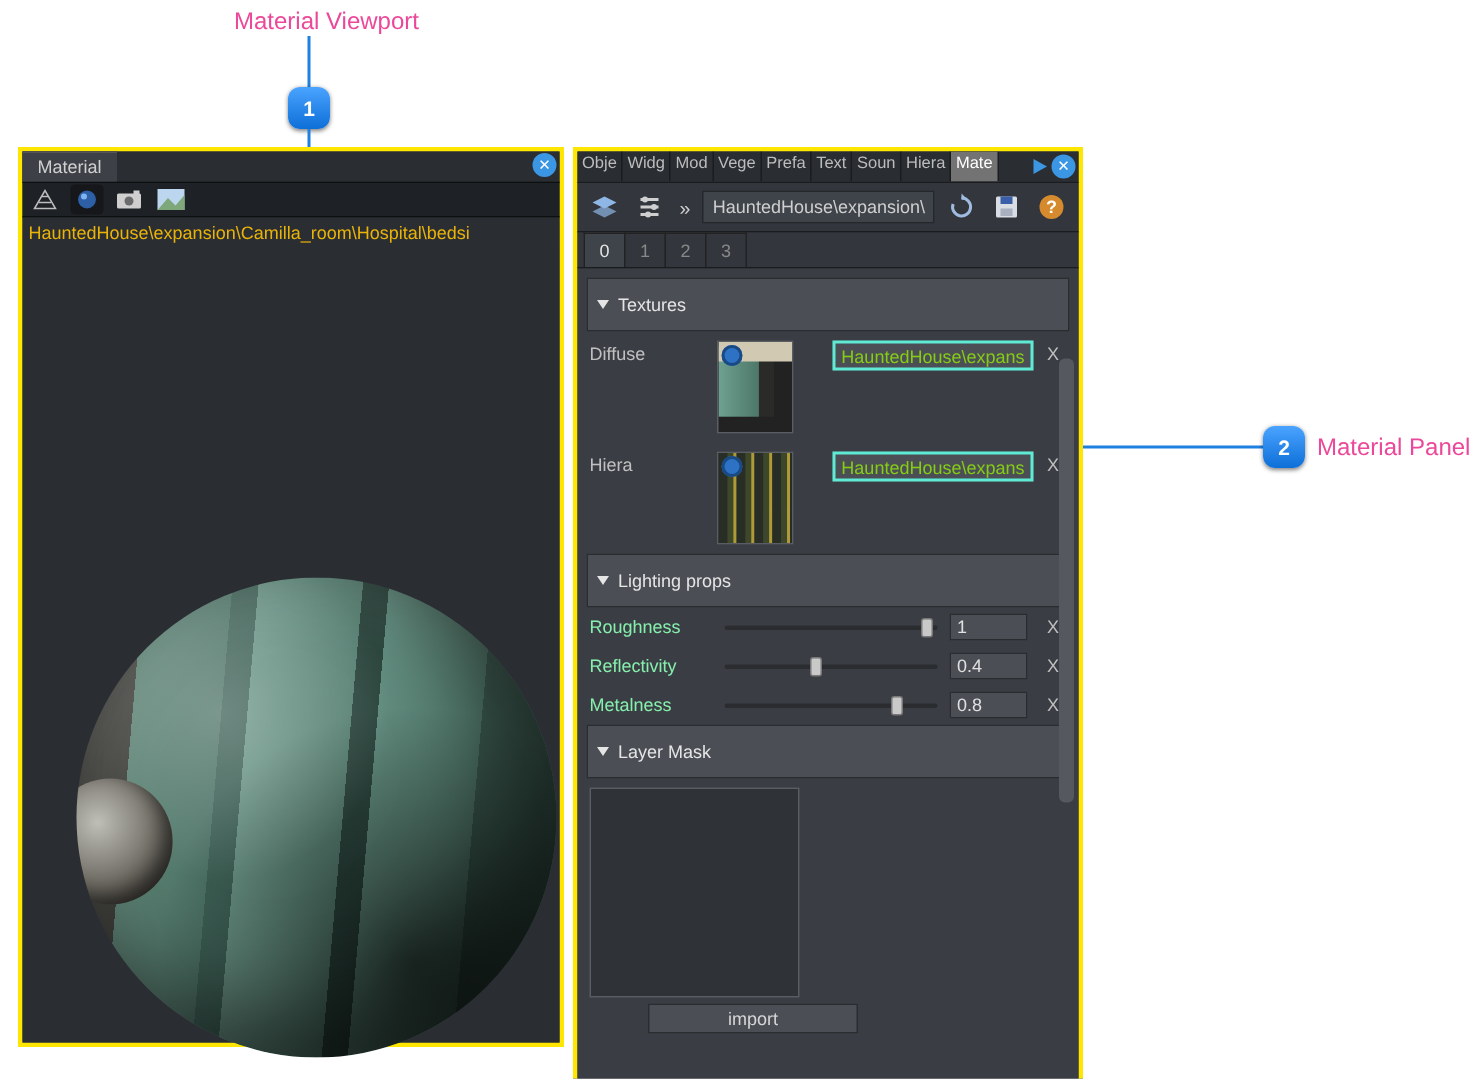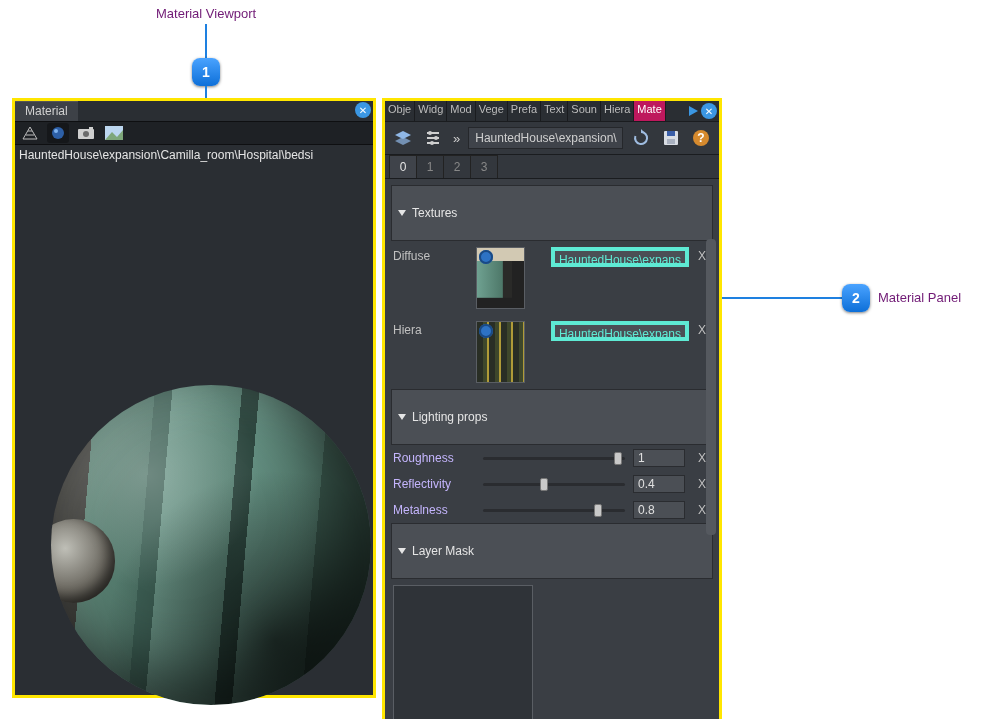--- a/index.html
+++ b/index.html
@@ -1,38 +1,38 @@
 <!DOCTYPE html>
 <html><head>
 <meta charset="utf-8">
 <style>
   * { box-sizing: border-box; margin: 0; padding: 0; }
   body { font-family: "Segoe UI", Tahoma, sans-serif; font-size: 12px; color: #b8b8b8; background:#fff; }
   .stage { position: relative; width: 982px; height: 719px; }
   
   
-  .callout-label { position: absolute; font-size: 13px; color: #701a75; }
+  .callout-label { position: absolute; font-size: 16px; color: #ec4899; }
   .callout-balloon {
     position: absolute; width: 28px; height: 28px; border-radius: 8px;
     background: linear-gradient(#4aa3ff,#0d6fd8); color:#fff; font-weight:bold;
     display:flex; align-items:center; justify-content:center; font-size:14px;
     box-shadow: 0 1px 3px rgba(0,0,0,0.5);
   }
   .callout-line { position:absolute; background:#1e80e0; }
   
   
   .panel-frame { position:absolute; border:3px solid #ffe600; background:#2a2e33; }
   
   
   .vp-tabbar { height:20px; background:#2a2e33; display:flex; align-items:stretch; position:relative;}
   .vp-tab { background:#3d4147; padding:2px 10px; font-size:12px; color:#d0d0d0; border-top:1px solid #555;}
   .vp-close { position:absolute; right:2px; top:1px; width:16px; height:16px; border-radius:50%; background:#3b97e3; display:flex; align-items:center; justify-content:center; color:#fff; font-size:10px;}
   .vp-toolbar { height:24px; background:#1e2125; display:flex; align-items:center; padding:0 4px; gap:6px; border-top:1px solid #0e0f11; border-bottom:1px solid #0e0f11;}
   .vp-toolbar .tb-btn { width:22px; height:20px; display:flex; align-items:center; justify-content:center; border-radius:2px;}
-  .vp-path { padding:3px 4px; color:#e5e5e5; font-size:12px; background:#2a2e33;}
+  .vp-path { padding:3px 4px; color:#eab308; font-size:12px; background:#2a2e33;}
   .vp-canvas { position:relative; flex:1; background:#2a2e33; }
   
   
   .sphere-wrap { position:absolute; left:36px; top:220px; width:320px; height:320px; }
   .sphere {
     width:100%; height:100%; border-radius:50%;
     background:
       radial-gradient(circle at 30% 28%, rgba(255,255,255,0.25), rgba(255,255,255,0) 35%),
       radial-gradient(circle at 70% 80%, rgba(0,0,0,0.6), rgba(0,0,0,0) 50%),
       linear-gradient(95deg,
@@ -48,60 +48,60 @@
   }
   .sphere::after{
     content:""; position:absolute; left:-6%; top:42%; width:26%; height:26%; border-radius:50%;
     background: radial-gradient(circle at 40% 35%, #bfbfb7, #6d6a62 55%, #2e2c27);
     box-shadow: inset -6px -6px 12px rgba(0,0,0,0.5);
   }
   
   
   .mp-tabstrip { height:20px; background:#2a2e33; display:flex; align-items:stretch; overflow:hidden; position:relative; font-size:11px;}
   .mp-tabstrip .t { padding:2px 3px; color:#bcbcbc; border-right:1px solid #1a1c1f; white-space:nowrap;}
-  .mp-tabstrip .t.active { background:#be185d; color:#fff;}
+  .mp-tabstrip .t.active { background:#737373; color:#fff;}
   .mp-ctrl { position:absolute; right:2px; top:0; display:flex; gap:3px; align-items:center; height:20px;}
   .mp-ctrl .play { width:0; height:0; border-left:9px solid #3b97e3; border-top:5px solid transparent; border-bottom:5px solid transparent;}
   .mp-ctrl .cx { width:16px; height:16px; border-radius:50%; background:#3b97e3; display:flex; align-items:center; justify-content:center; color:#fff; font-size:10px;}
   
   .mp-toolbar { height:34px; background:#33373d; display:flex; align-items:center; padding:0 6px; gap:6px; border-top:1px solid #1a1c1f; border-bottom:1px solid #1a1c1f;}
   .mp-toolbar .ib { width:24px; height:24px; display:flex; align-items:center; justify-content:center; }
   .mp-toolbar .pathbox { flex:1; height:22px; background:#3f434a; border:1px solid #25272b; padding:2px 6px; display:flex; align-items:center; color:#cfcfcf; overflow:hidden; white-space:nowrap;}
   .mp-toolbar .chev { color:#cfcfcf; font-size:13px; padding:0 2px;}
   
   .mp-subtabs { height:24px; display:flex; border-bottom:1px solid #1a1c1f; padding-left:4px; background:#33373d;}
   .mp-subtabs .st { width:28px; display:flex; align-items:center; justify-content:center; color:#888; border:1px solid #222; border-bottom:none; margin-right:-1px; background:#33373d; font-size:12px;}
   .mp-subtabs .st.active { background:#3f434a; color:#e4e4e4; }
   
   .mp-body { background:#3a3e44; padding:6px 6px 10px 6px; }
   .layer-name { padding:4px 2px 8px 2px; color:#c9c9c9; }
   
-  .section-hdr { background:#4b4f55; padding:20px 6px; display:flex; align-items:center; gap:6px; color:#e5e5e5; font-size:12px; border:1px solid #2a2c30;}
+  .section-hdr { background:#4b4f55; padding:10px 6px; display:flex; align-items:center; gap:6px; color:#e5e5e5; font-size:12px; border:1px solid #2a2c30;}
   .section-hdr .tri { width:0;height:0;border-left:4px solid transparent;border-right:4px solid transparent;border-top:6px solid #e5e5e5; }
   
   .tex-row { display:flex; align-items:flex-start; padding:6px 2px; gap:26px;}
   .tex-row .lbl { width:72px; color:#c0c0c0; padding-top:2px;}
   .tex-thumb { width:62px; height:62px; border:1px solid #5a5e64; background:#222; position:relative; overflow:hidden;}
   .tex-eye { position:absolute; left:2px; top:2px; width:14px;height:14px; border-radius:50%; background:#2d72c4; box-shadow:0 0 0 2px #1a4a84 inset;}
-  .tex-path { flex:1; height:20px; background:#4b4f55; border:4px solid #5eead4; padding:2px 4px; color:#5eead4; overflow:hidden; white-space:nowrap;}
+  .tex-path { flex:1; height:20px; background:#4b4f55; border:2px solid #5eead4; padding:2px 4px; color:#84cc16; overflow:hidden; white-space:nowrap;}
   .tex-x { width:18px; text-align:center; color:#c0c0c0; padding-top:2px;}
   
   .diffuse-art { width:100%; height:100%; background:
      linear-gradient(#d2c9b3,#d2c9b3) 0 0/100% 22% no-repeat,
      linear-gradient(90deg,#6fa191,#4d7768) 0 22%/55% 78% no-repeat,
      linear-gradient(#2a2a28,#2a2a28) 55% 22%/45% 78% no-repeat;
   }
   .normal-art { width:100%; height:100%; background:
      repeating-linear-gradient(90deg,#2a2f26 0 6px,#404a2c 6px 10px,#b8a23a 10px 12px),
      #2a2f26;
      opacity:0.95;
   }
   
   .prop-row { display:flex; align-items:center; gap:8px; padding:4px 2px;}
-  .prop-row .lbl { width:82px; color:#c4b5fd;}
+  .prop-row .lbl { width:82px; color:#86efac;}
   .slider { flex:1; height:16px; position:relative; }
   .slider .track { position:absolute; left:0; right:0; top:7px; height:3px; background:#2a2c30; border-radius:2px;}
   .slider .thumb { position:absolute; top:2px; width:8px; height:13px; background:#c9c9c9; border:1px solid #777; border-radius:2px;}
   .valbox { width:52px; height:18px; background:#4b4f55; border:1px solid #2a2c30; color:#e0e0e0; padding:0 4px; display:flex; align-items:center;}
   .px { width:18px; text-align:center; color:#c0c0c0;}
   
   .mask-area { padding:6px 2px 4px 2px;}
   .mask-box { width:140px; height:140px; border:1px solid #5a5e64; background:#2f3338;}
   .import-btn { margin-top:4px; width:140px; height:20px; background:#4b4f55; border:1px solid #2a2c30; color:#d6d6d6; display:flex; align-items:center; justify-content:center;margin-left:39px;}
   

